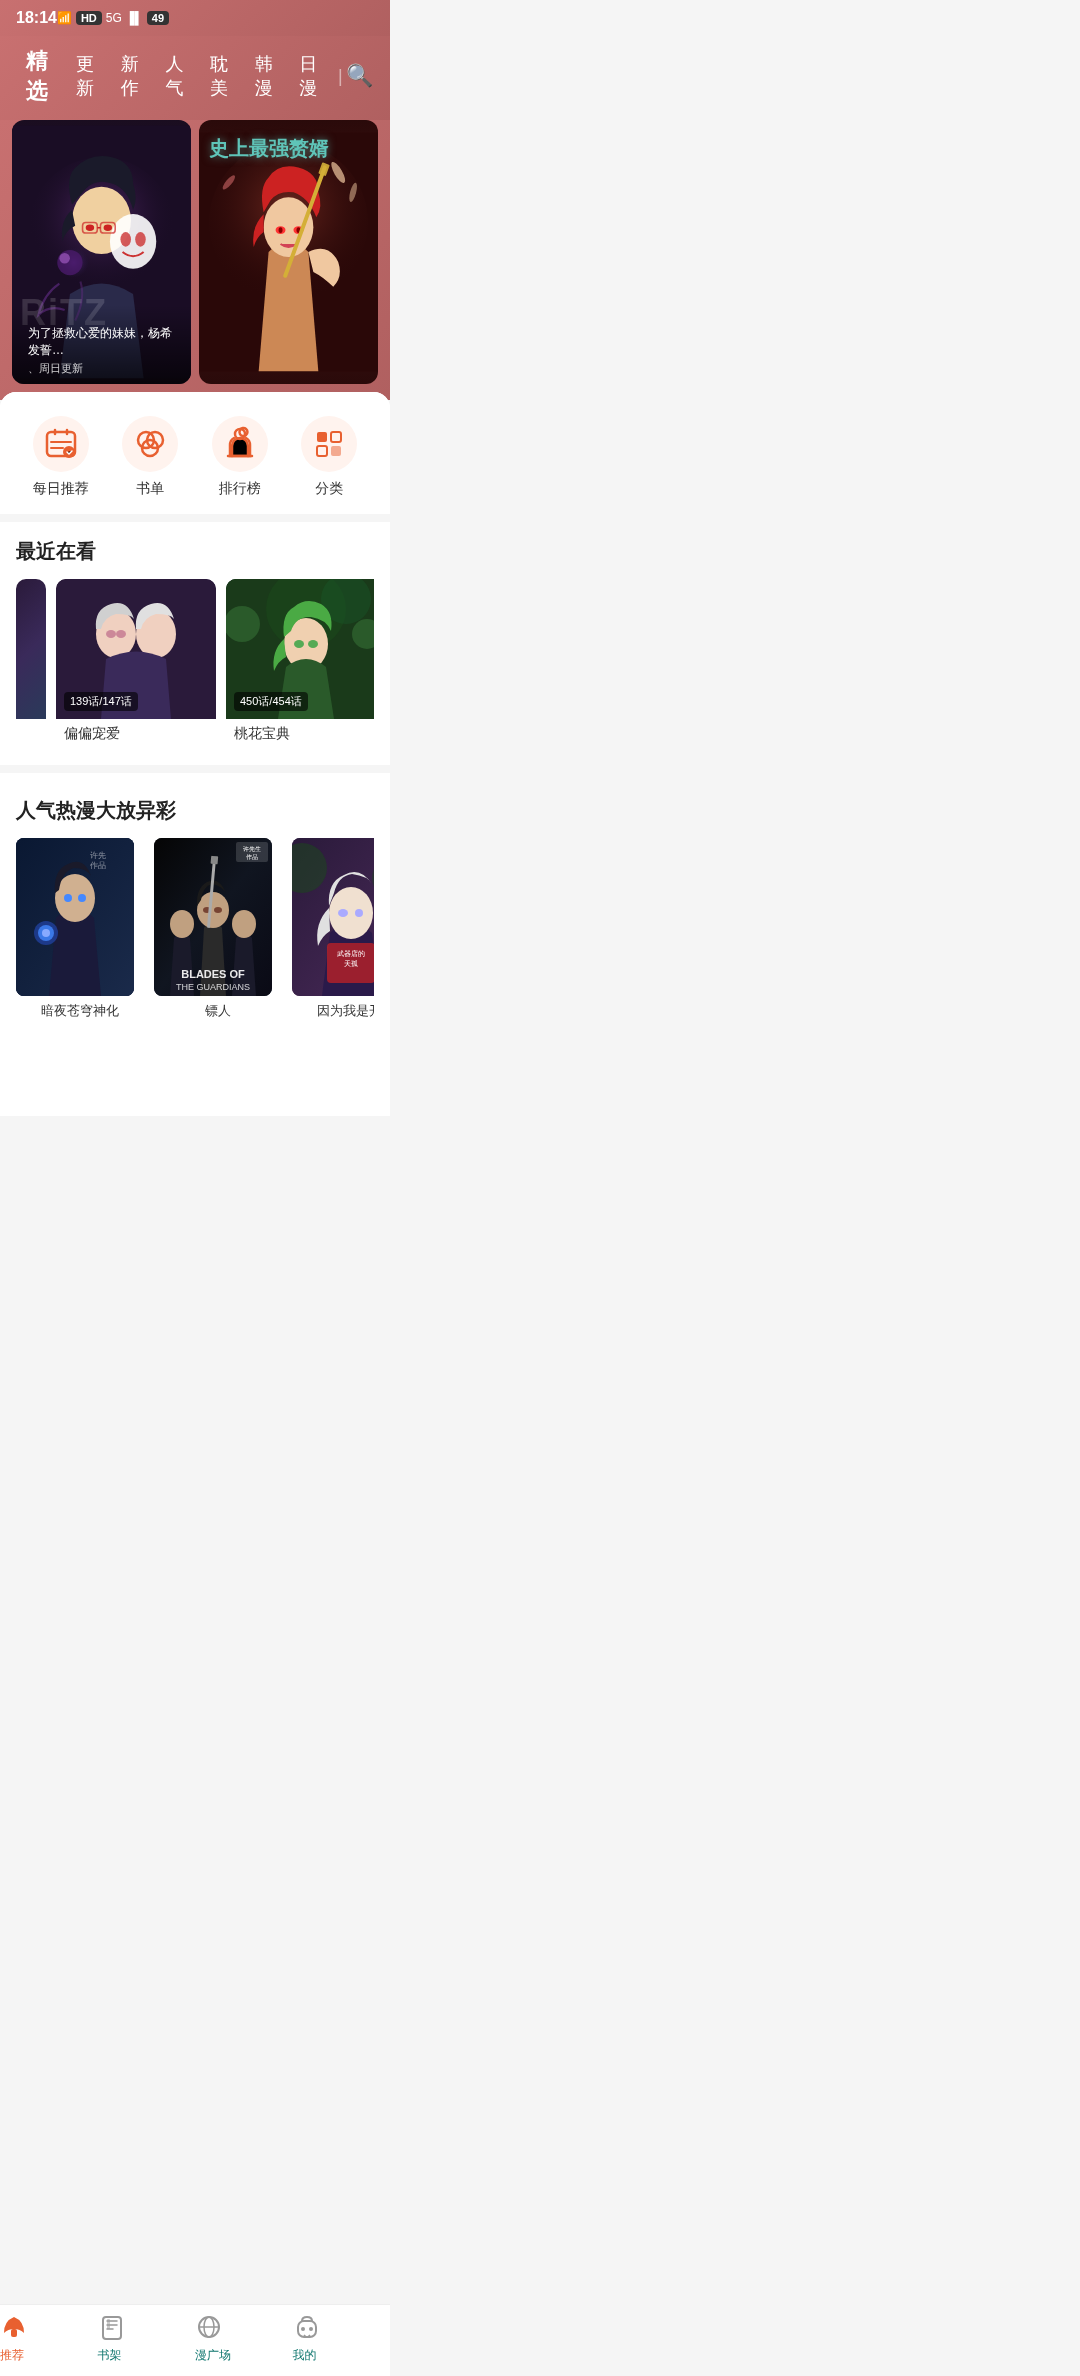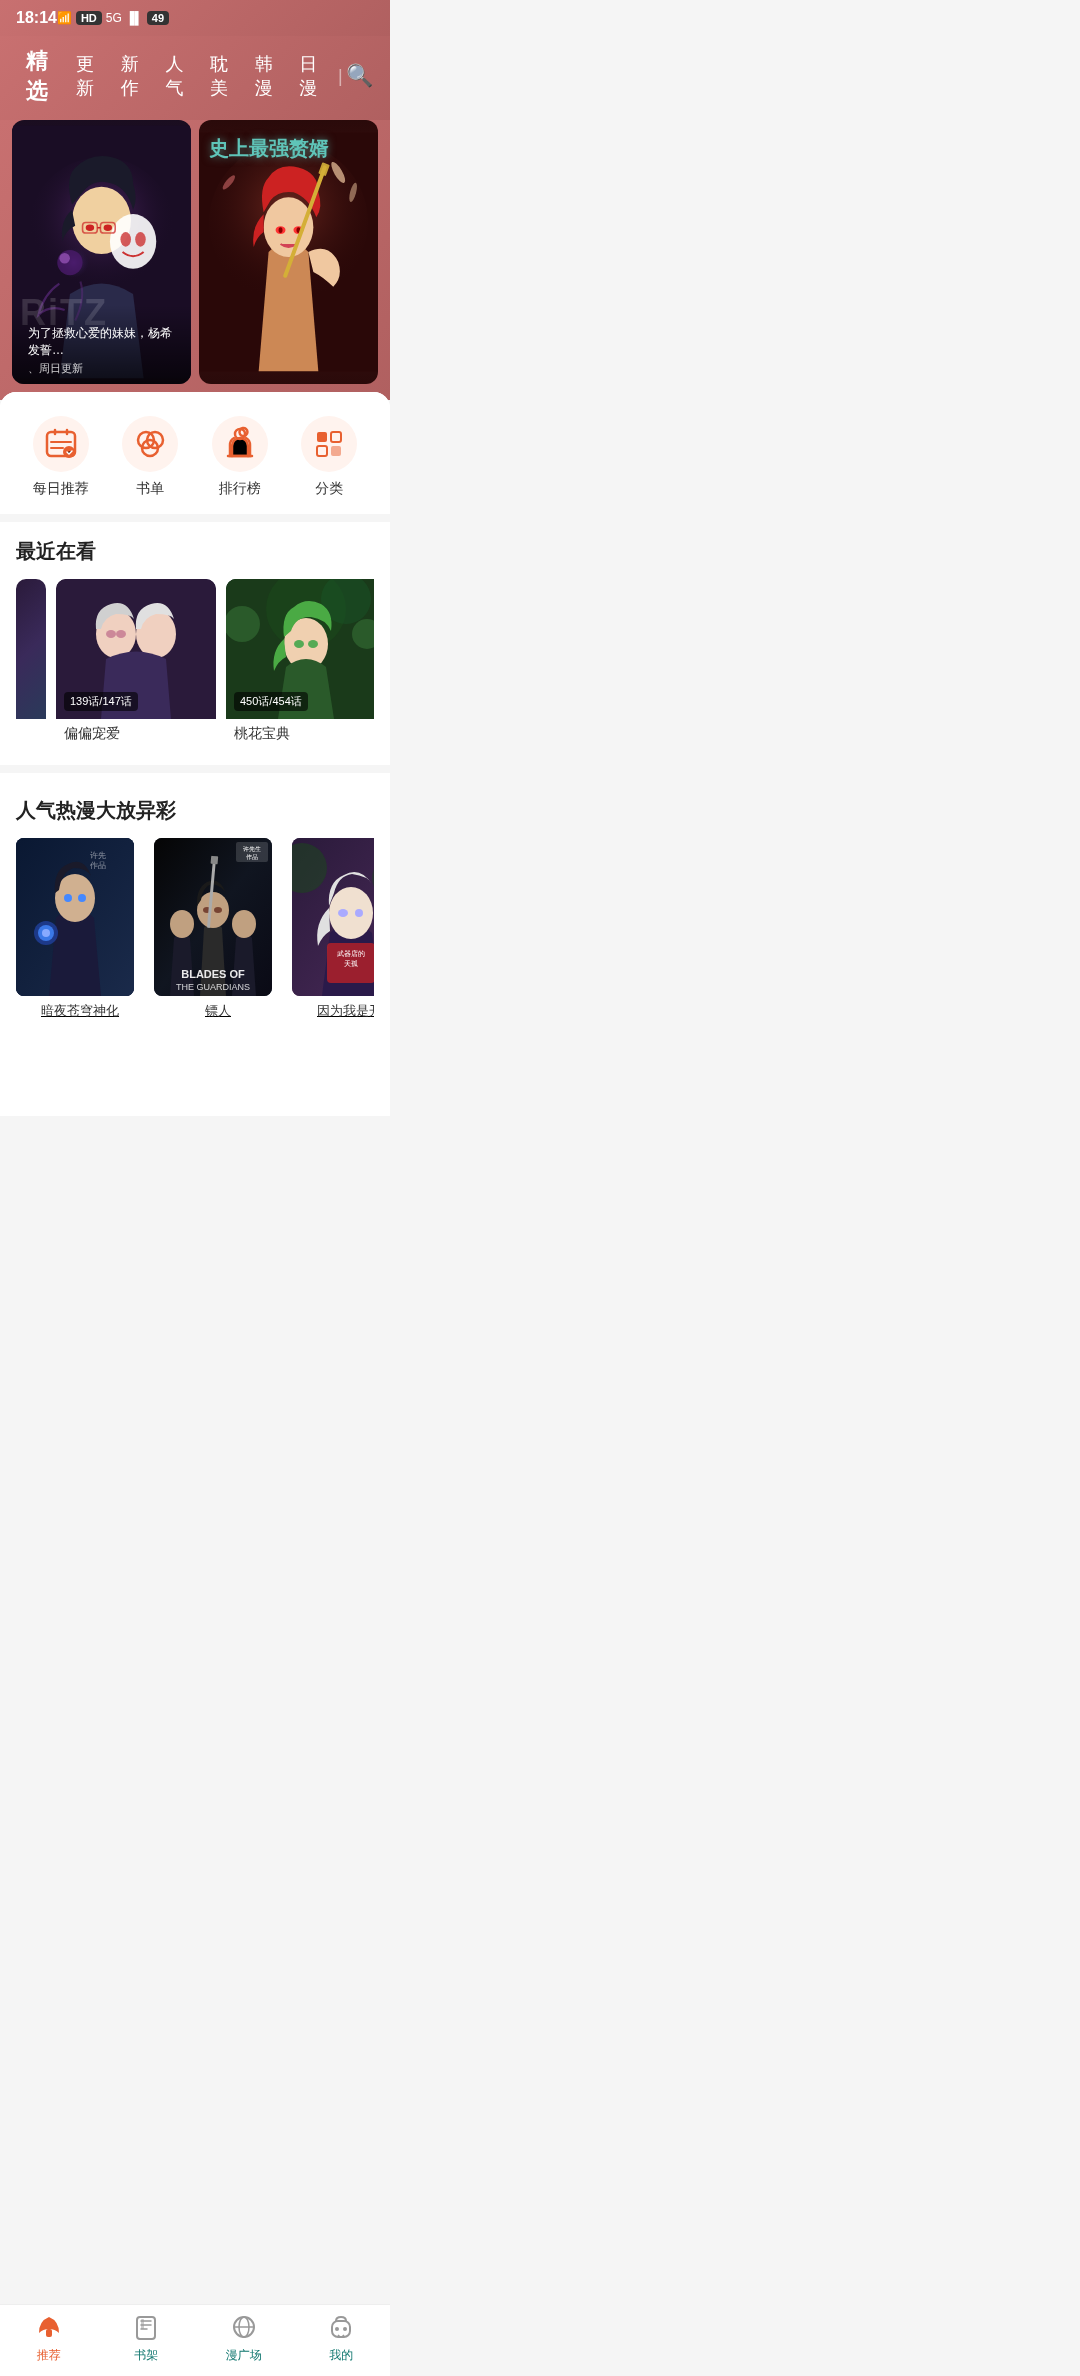--- a/index.html
+++ b/index.html
@@ -215,21 +215,20 @@
       display: flex;
       gap: 10px;
       overflow-x: auto;
       scrollbar-width: none;
     }
     .hot-grid::-webkit-scrollbar { display: none; }
     .hot-card {
       flex-shrink: 0;
       width: 128px;
       cursor: pointer;
-      text-decoration: underline;
     }
     .hot-card-img {
       width: 118px;
       height: 158px;
       border-radius: 8px;
       overflow: hidden;
       margin-bottom: 6px;
     }
     .hot-card-title {
       font-size: 13px;
@@ -249,21 +248,21 @@
       background: white;
       display: flex;
       border-top: 1px solid #eee;
       padding: 8px 0 12px;
       z-index: 100;
     }
     .bottom-nav-item {
       flex: 1;
       display: flex;
       flex-direction: column;
-      align-items: center;
+      align-items: flex-start;
       cursor: pointer;
     }
     .bottom-nav-icon {
       font-size: 24px;
     }
     .bottom-nav-label {
       font-size: 12px;
       color: #0f766e;
     }
     .bottom-nav-item.active .bottom-nav-label {

